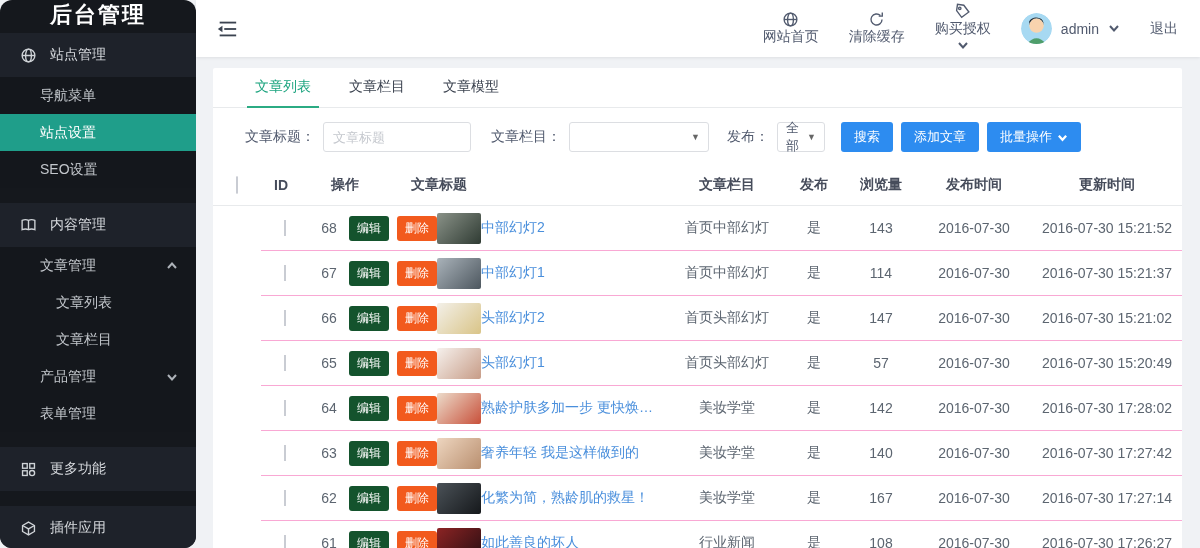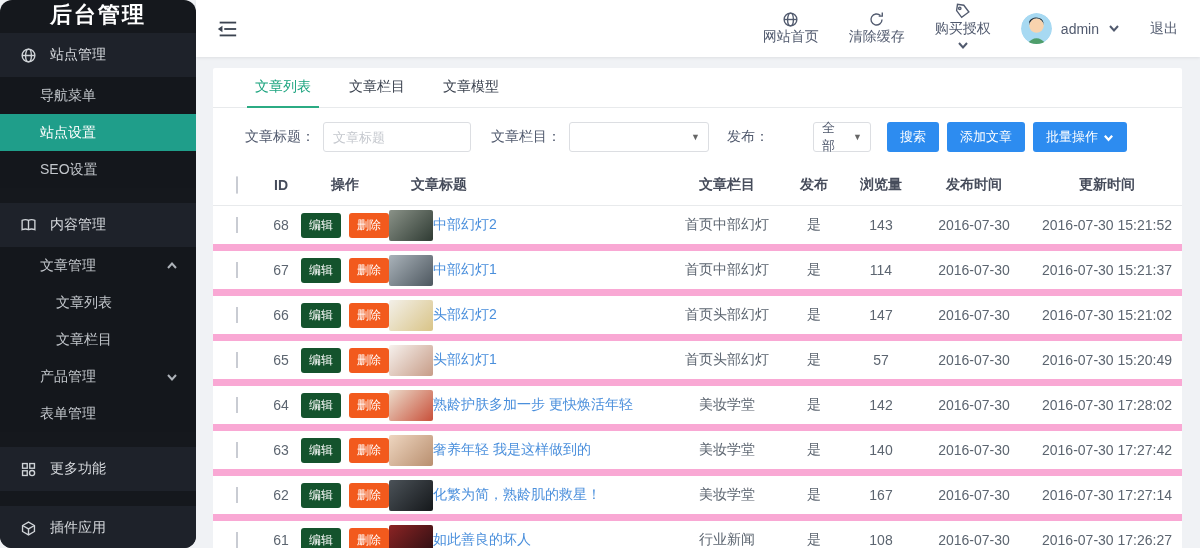--- a/index.html
+++ b/index.html
@@ -44,30 +44,30 @@
   .tab.active::after { content:""; position:absolute; left:-6px; right:-6px; bottom:-1px; height:2px; background:#2bab83; }
 
   
   .filterbar { display:flex; align-items:center; padding:14px 0 12px 32px; gap:8px; }
   .f-label { color:#515a6e; white-space:nowrap; }
   .f-input { width:148px; height:30px; border:1px solid #dcdee2; border-radius:3px; padding:0 9px; font-size:13px; color:#515a6e; outline:none; font-family:inherit; }
   .f-input::placeholder { color:#c5c8ce; }
   .f-select { height:30px; border:1px solid #dcdee2; border-radius:3px; background:#fff; display:inline-flex; align-items:center; justify-content:space-between; padding:0 8px; cursor:pointer; color:#515a6e; font-size:13px; }
   .f-select .arrow { font-size:9px; color:#666; margin-left:8px; }
   .sel-category { width:140px; margin-right:10px; }
-  .sel-publish { width:58px; margin-right:8px;margin-left:36px; }
+  .sel-publish { width:48px; margin-right:8px; }
   .btn { height:30px; background:#2d8cf0; color:#fff; border:none; border-radius:3px; font-size:13px; padding:0 13px; cursor:pointer; display:inline-flex; align-items:center; gap:5px; font-family:inherit; white-space:nowrap; }
   .btn svg { width:11px; height:11px; stroke:#fff; fill:none; stroke-width:2.4; }
 
   
   .grid-row { display:grid; grid-template-columns:48px 40px 88px 1fr 110px 64px 70px 116px 150px; align-items:center; }
   .thead { height:42px; border-bottom:1px solid #e8eaec; font-weight:bold; color:#464c5b; font-size:14px; }
   .th { text-align:center; }
   .th.left { text-align:left; padding-left:22px; }
-  .trow { height:45px; border-bottom:7px solid #f9a8d4; font-size:14px; color:#5c6570; }
+  .trow { height:45px; border-bottom:1px solid #f9a8d4; font-size:14px; color:#5c6570;margin-left:48px; }
   .td { text-align:center; white-space:nowrap; overflow:hidden; }
   .td.title-cell { display:flex; align-items:center; text-align:left; padding-right:6px; }
   .checkbox { width:16px; height:16px; border:1px solid #c9ccd3; border-radius:3px; background:#fcfcfd; margin:0 auto; cursor:pointer; }
   .op-btns { display:flex; gap:8px; justify-content:center; }
   .mini-btn { border:none; border-radius:3px; color:#fff; font-size:12px; padding:4px 8px; cursor:pointer; font-family:inherit; white-space:nowrap; }
   .mini-btn.edit { background:#14532d; }
   .mini-btn.del { background:#f25a1d; }
   .thumb { width:44px; height:31px; border-radius:2px; flex-shrink:0; }
   .row-link { color:#4a8fdc; text-decoration:none; font-size:14px; white-space:nowrap; overflow:hidden; text-overflow:ellipsis; cursor:pointer; }
   .num { font-size:14px; }

